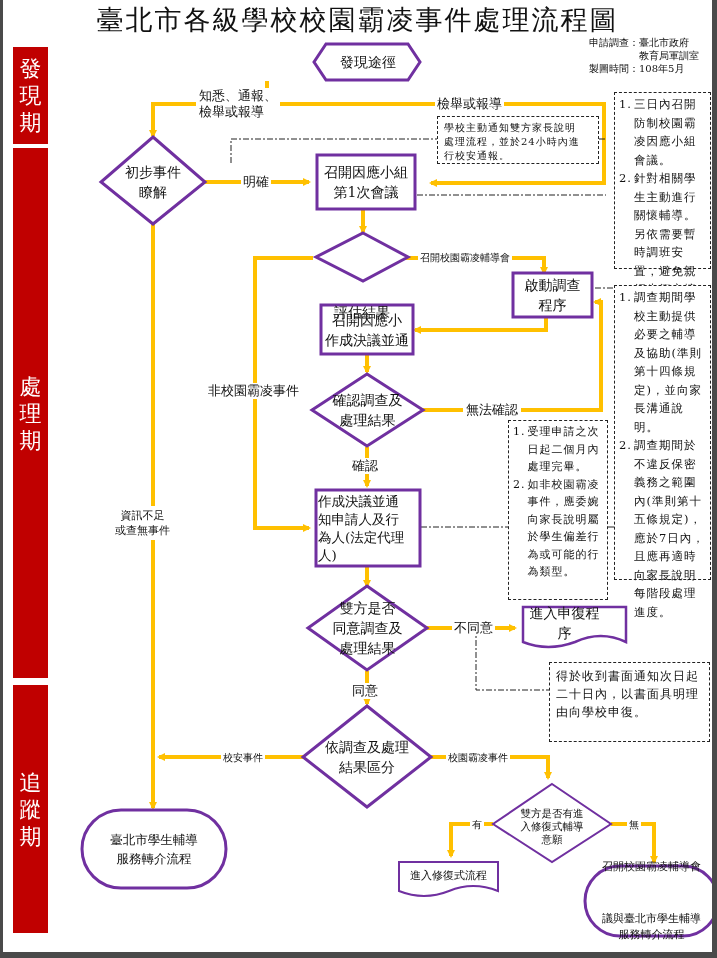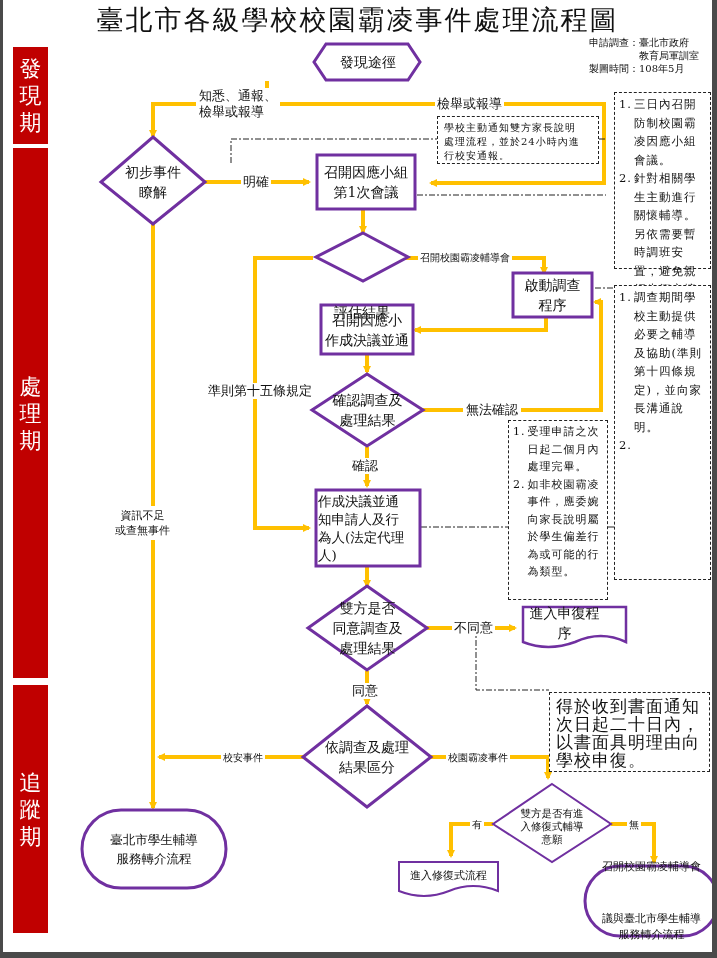--- a/index.html
+++ b/index.html
@@ -210,21 +210,21 @@
       </div>
   </div>
 
   <div class="abs lbl" style="left:193px;top:88px;padding:0 3px;">
     <span style="display:block">知悉、通報、</span>
     <span style="display:block;text-align:left">檢舉或報導</span>
   </div>
   <div class="abs lbl" style="left:432px;top:96px;padding:0 2px;">檢舉或報導</div>
   <div class="abs lbl" style="left:238px;top:174px;padding:0 2px;">明確</div>
   <div class="abs lbl-sm" style="left:415px;top:251px;padding:0 2px;">召開校園霸凌輔導會</div>
-  <div class="abs lbl" style="left:203px;top:383px;padding:0 2px;">準則第十五條規定</div>
+  <div class="abs lbl" style="left:203px;top:383px;padding:0 2px;">非校園霸凌事件</div>
   <div class="abs lbl" style="left:460px;top:402px;padding:0 3px;">無法確認</div>
   <div class="abs lbl" style="left:347px;top:458px;padding:0 2px;">確認</div>
   <div class="abs lbl-sm" style="left:110px;top:506px;padding:2px;font-size:11px;line-height:15px;">
     <span style="display:block">資訊不足</span>
     <span style="display:block">或查無事件</span>
   </div>
   <div class="abs lbl" style="left:449px;top:620px;padding:0 2px;">不同意</div>
   <div class="abs lbl" style="left:347px;top:683px;padding:0 2px;">同意</div>
   <div class="abs lbl-sm" style="left:218px;top:751px;padding:0 2px;">校安事件</div>
   <div class="abs lbl-sm" style="left:443px;top:751px;padding:0 2px;">校園霸凌事件</div>
@@ -248,29 +248,30 @@
       </div>
   </div>
 
   <div class="abs note" style="left:611px;top:285px;width:97px;height:295px;">
     <div class="item">
         <span class="num">1.</span>
         <span>調查期間學校主動提供必要之輔導及協助(準則第十四條規定)，並向家長溝通說明。</span>
       </div>
     <div class="item">
         <span class="num">2.</span>
+        <span>調查期間於不違反保密義務之範圍內(準則第十五條規定)，應於7日內，且應再適時向家長說明每階段處理進度。</span>
       </div>
   </div>
 
   <div class="abs note" style="left:505px;top:420px;width:100px;height:180px;font-size:11px;line-height:17.5px;">
     <div class="item">
         <span class="num">1.</span>
         <span>受理申請之次日起二個月內處理完畢。</span>
       </div>
     <div class="item">
         <span class="num">2.</span>
         <span>如非校園霸凌事件，應委婉向家長說明屬於學生偏差行為或可能的行為類型。</span>
       </div>
   </div>
 
-  <div class="abs note" style="left:546px;top:692px;width:161px;height:80px;font-size:17px;line-height:18px;padding:4px 6px;">得於收到書面通知次日起二十日內，以書面具明理由向學校申復。</div>
+  <div class="abs note" style="left:546px;top:662px;width:161px;height:80px;font-size:12px;line-height:18px;padding:4px 6px;">得於收到書面通知次日起二十日內，以書面具明理由向學校申復。</div>
 
 </div>
 
 </body></html>

